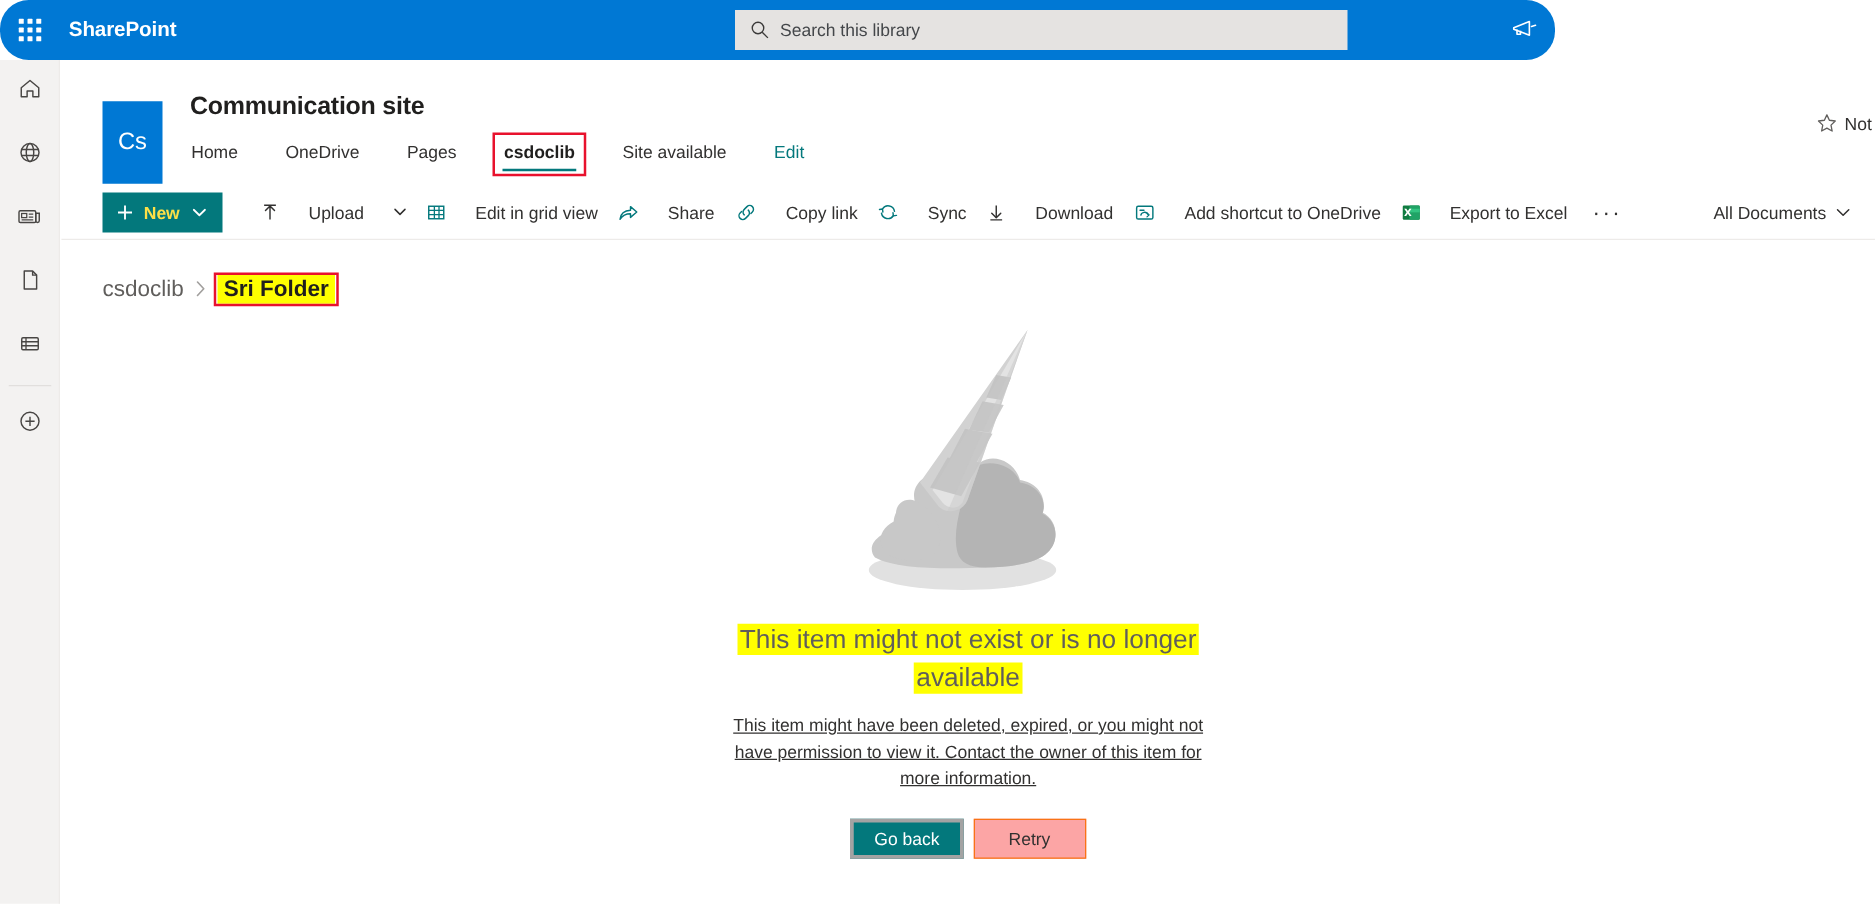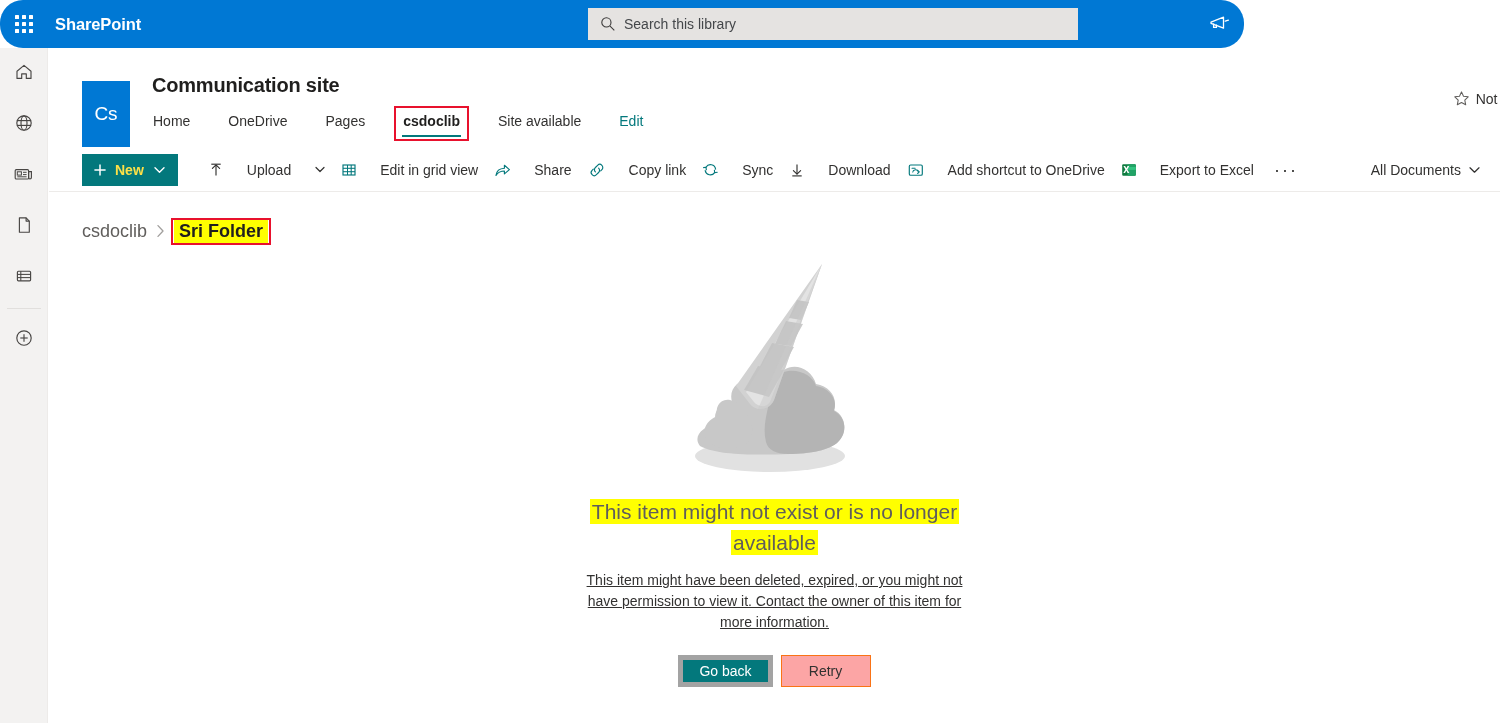--- a/index.html
+++ b/index.html
@@ -261,21 +261,21 @@
     line-height: 21px;
     width: 400px;
     margin-top: 12px;
     text-decoration: underline;
   }
   .err-buttons { display: flex; margin-top: 22px; gap: 8px; }
   .btn-primary {
     background: #03787c; color: #ffffff;
     height: 32px; min-width: 90px;
     display: flex; align-items: center; justify-content: center;
-    font-size: 14px; cursor: pointer; border: 5px solid #a3a3a3;
+    font-size: 14px; cursor: pointer; border: 3px solid #a3a3a3;
     padding: 0 16px;
   }
   .btn-secondary {
     background: #fca5a5; color: #323130;
     height: 32px; min-width: 90px;
     display: flex; align-items: center; justify-content: center;
     font-size: 14px; cursor: pointer; border: 1px solid #f97316;
     padding: 0 16px;
   }
 </style>

